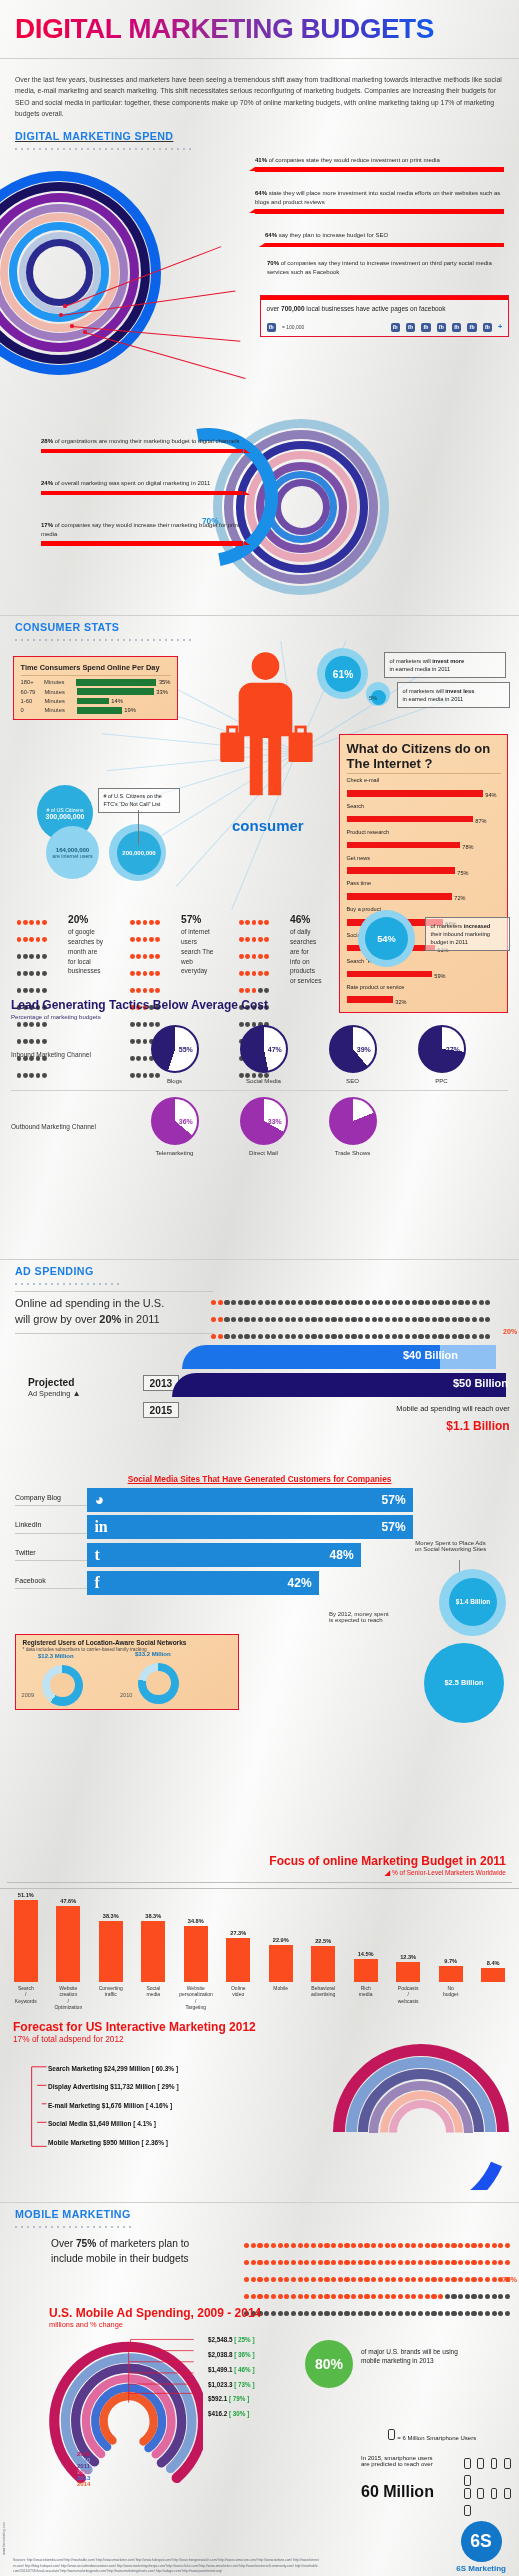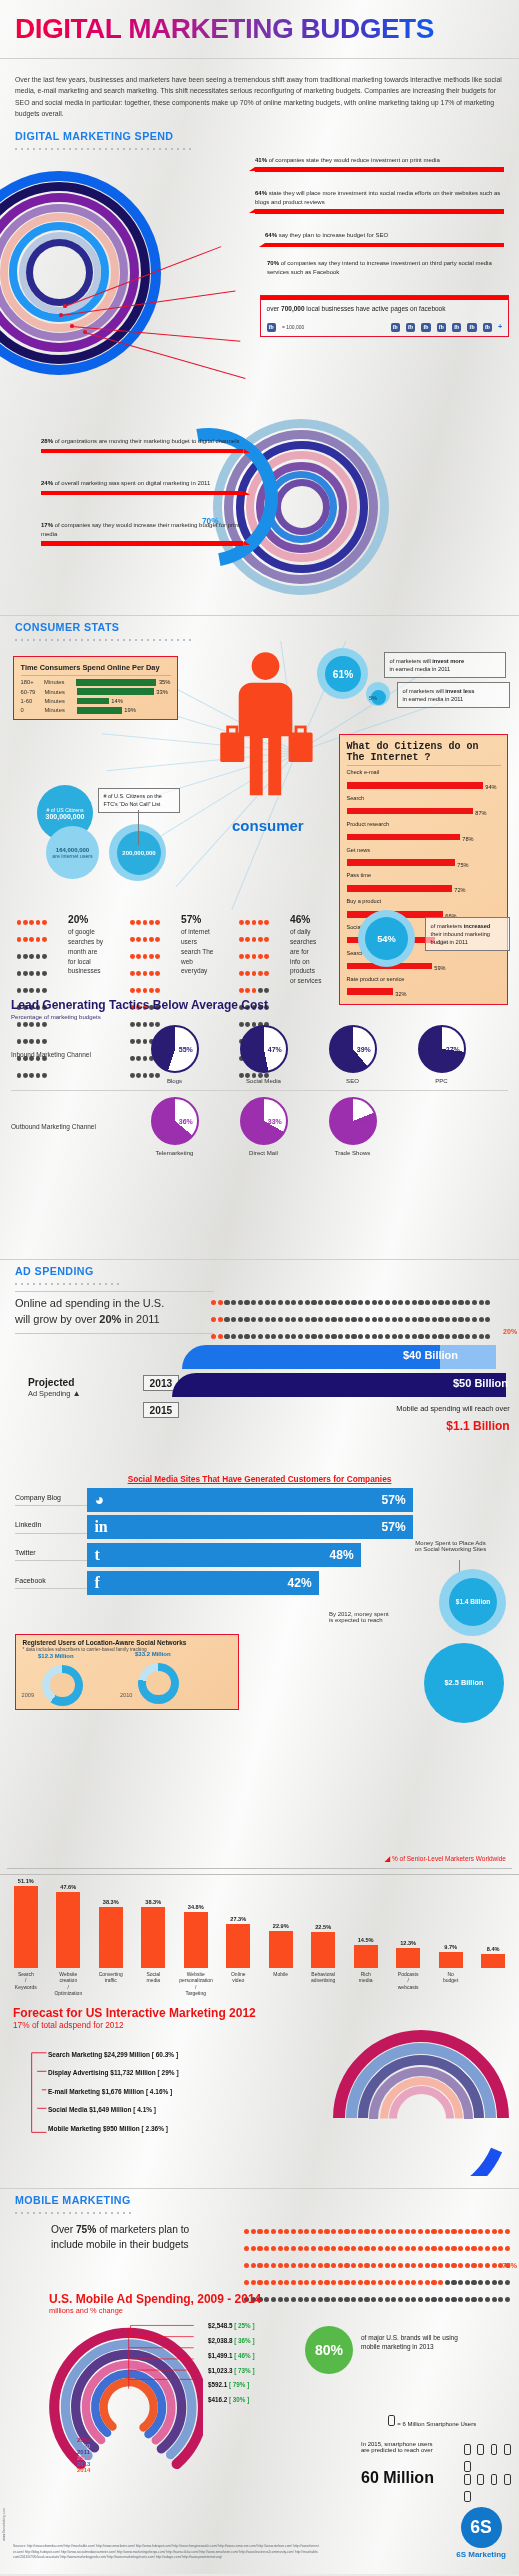--- a/index.html
+++ b/index.html
@@ -180,21 +180,21 @@
 <body>
 
 <div class="page">
 
   <div class="hdr">
     <h1>DIGITAL MARKETING BUDGETS</h1>
   </div>
   <div class="divline"></div>
   <div class="intro">Over the last few years, businesses and marketers have been seeing a tremendous shift away from traditional marketing towards interactive methods like social media, e-mail marketing and search marketing. This shift necessitates serious reconfiguring of marketing budgets. Companies are increasing their budgets for SEO and social media in particular: together, these components make up 70% of online marketing budgets, with online marketing taking up 17% of marketing budgets overall.</div>
 
-  <div style="margin-top:7.4px;">
+  <div style="margin-top:7.4px;text-decoration:underline;">
     <div class="sec-title">DIGITAL MARKETING SPEND</div>
     <div class="dotline">
       <i></i><i></i><i></i><i></i><i></i><i></i><i></i><i></i><i></i><i></i><i></i><i></i><i></i><i></i><i></i><i></i><i></i><i></i><i></i><i></i><i></i><i></i><i></i><i></i><i></i><i></i><i></i><i></i><i></i><i></i>
     </div>
   </div>
 
   <div class="spend">
 
     <div>
       <div class="ring" style="left:-43px;top:20.4px;width:204px;height:204px;border-width:10.2px;border-color:#0a63e8;"></div>
@@ -365,21 +365,21 @@
 
     <div class="bubble" style="left:366px;top:41px;width:24px;height:24px;background:#8fd4ef;"></div>
     <div class="bubble" style="left:371px;top:49px;width:15px;height:15px;background:#1faae0;"></div>
     <div style="position:absolute;left:369px;top:54px;font-size:5.6px;font-weight:bold;color:#1b5e7a;">5%</div>
     <div class="cbox" style="left:397px;top:41px;width:113px;">
       <span>of marketers will </span><b>invest less</b><br>
       <span>in earned media in 2011</span>
     </div>
 
     <div class="panel-peach" style="left:339px;top:93px;width:169px;">
-      <h4 style="font-size:10px;font-family:Liberation Mono, monospace;">What do Citizens do on The Internet ?</h4>
+      <h4 style="font-size:13px;">What do Citizens do on The Internet ?</h4>
       <div style="border-top:0.9px solid #d8ae7e;margin:2.8px 0 1.9px;"></div>
       <div><div class="wbar-lab">Check e-mail</div><span class="wbar" style="width:136px;"></span><span class="wbar-val">94%</span></div>
       <div><div class="wbar-lab">Search</div><span class="wbar" style="width:126px;"></span><span class="wbar-val">87%</span></div>
       <div><div class="wbar-lab">Product research</div><span class="wbar" style="width:113px;"></span><span class="wbar-val">78%</span></div>
       <div><div class="wbar-lab">Get news</div><span class="wbar" style="width:108px;"></span><span class="wbar-val">75%</span></div>
       <div><div class="wbar-lab">Pass time</div><span class="wbar" style="width:105px;"></span><span class="wbar-val">72%</span></div>
       <div><div class="wbar-lab">Buy a product</div><span class="wbar" style="width:96px;"></span><span class="wbar-val">66%</span></div>
       <div><div class="wbar-lab">Social networking</div><span class="wbar" style="width:88px;"></span><span class="wbar-val">61%</span></div>
       <div><div class="wbar-lab">Search “How To” info</div><span class="wbar" style="width:85px;"></span><span class="wbar-val">59%</span></div>
       <div><div class="wbar-lab">Rate product or service</div><span class="wbar" style="width:46px;"></span><span class="wbar-val">32%</span></div>
@@ -580,20 +580,21 @@
       <div class="donut" style="left:26px;top:30px;background:conic-gradient(#29abe2 0 60%,#bfe3f2 60% 100%);"></div>
       <div class="dlab" style="left:22px;top:18.5px;">$12.3 Million</div>
       <div class="dyr" style="left:5.6px;top:57px;">2009</div>
       <div class="donut" style="left:122px;top:28px;background:conic-gradient(#29abe2 0 78%,#bfe3f2 78% 100%);"></div>
       <div class="dlab" style="left:119px;top:16.7px;">$33.2 Million</div>
       <div class="dyr" style="left:104px;top:57px;">2010</div>
     </div>
   </div>
 
   <div class="focus">
+    <h3>Focus of online Marketing Budget in 2011</h3>
     <div class="sub">
       <span style="font-size:7.4px;">◢</span> <span>% of Senior-Level Marketers Worldwide</span>
     </div>
     <div style="border-top:0.9px solid #bdbdbb;margin:4.6px 7.4px 0;"></div>
     <div class="fbars" id="focus-bars">
         <div class="fbar-col">
           <div class="fbar-val">51.1%</div>
           <div class="fbar" style="height:82px"></div>
           <div class="fbar-name">Search<br>/<br>Keywords</div>
         </div>

